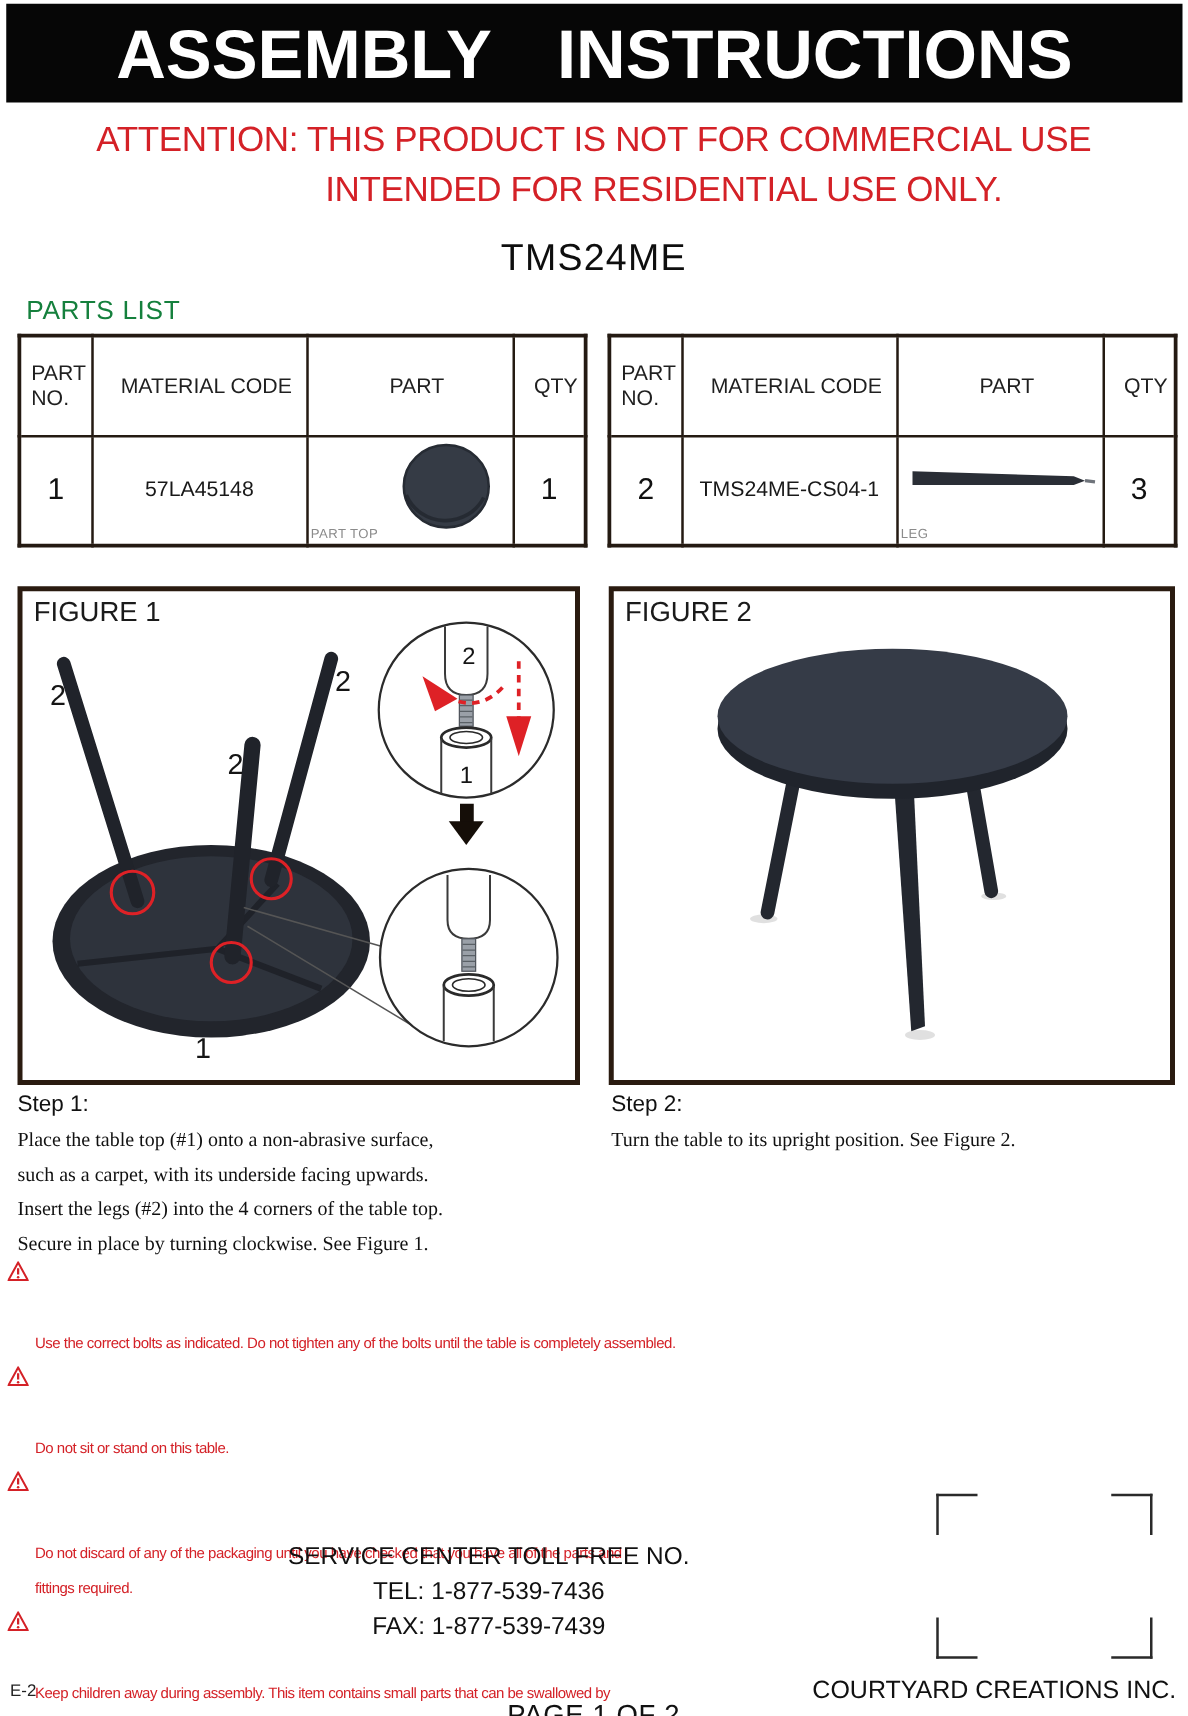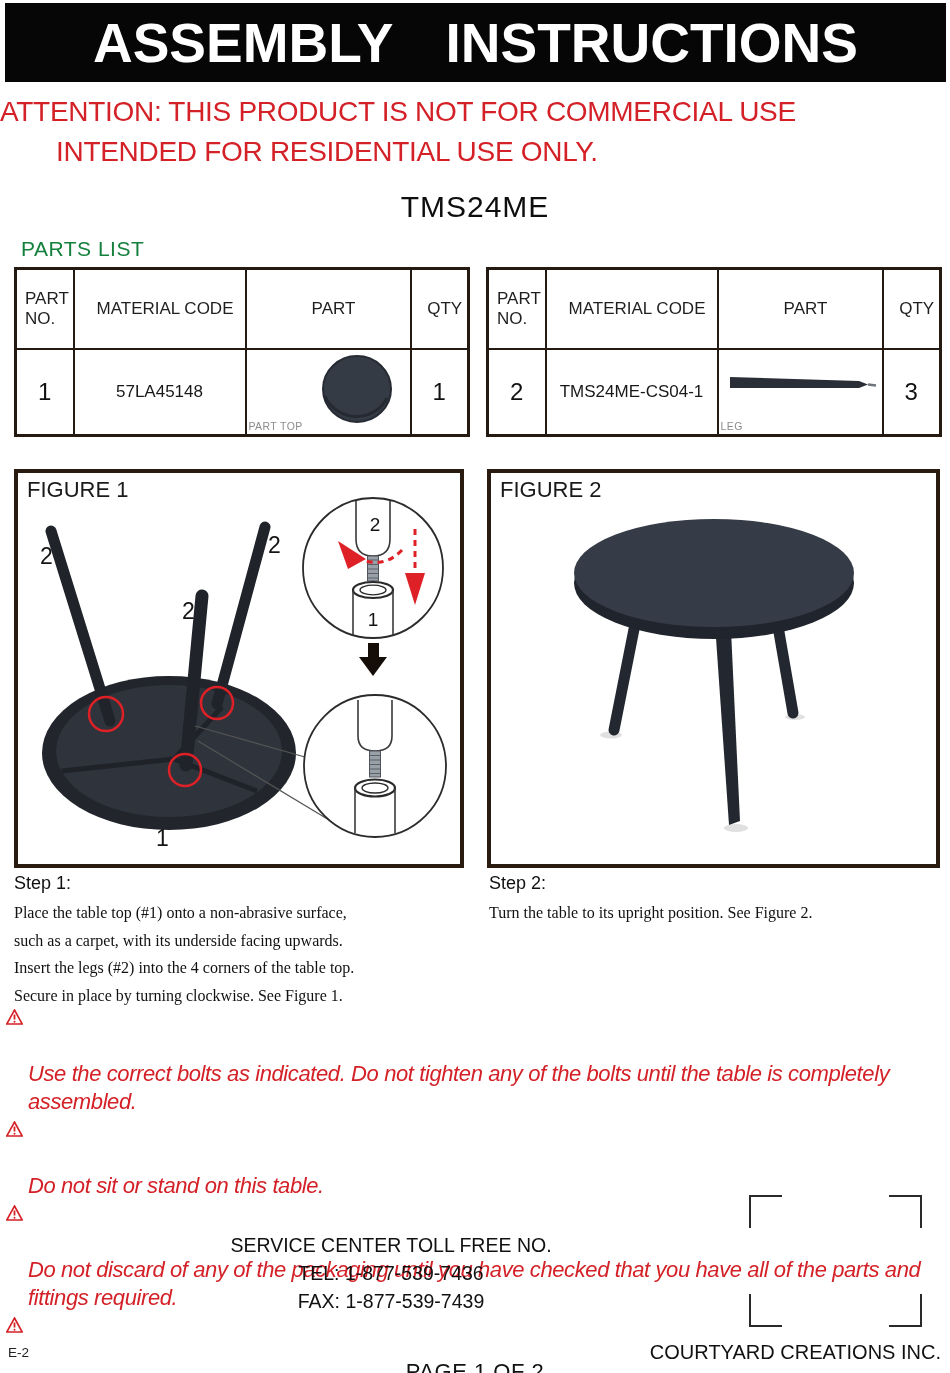--- a/index.html
+++ b/index.html
@@ -6,21 +6,21 @@
   .page { position:relative; width:950px; height:1373px; background:#ffffff;
           font-family:"Liberation Sans", sans-serif; overflow:hidden; }
   .abs { position:absolute; }
 
   
   .banner { left:5px; top:3px; width:941px; height:79px; background:#060606;
             display:flex; align-items:center; justify-content:center; gap:52px; }
   .banner span { color:#ffffff; font-size:55px; font-weight:bold; white-space:nowrap; }
 
   
-  .attn { width:950px; text-align:left; color:#d42127; font-size:28px;
+  .attn { width:950px; text-align:center; color:#d42127; font-size:28px;
           letter-spacing:-0.3px; white-space:nowrap; }
   #attn1 { left:0; top:96px; }
   #attn2 { left:56px; top:136px; }
 
   .model { left:0; top:190px; width:950px; text-align:center; font-size:30px;
            letter-spacing:1px; color:#0e0e0e; }
 
   .plist-title { left:21px; top:237px; font-size:21px; color:#15803d; letter-spacing:0.5px; }
 
   
@@ -48,22 +48,22 @@
   
   .step-title { font-size:18px; color:#111; }
   .step-body  { font-size:16px; color:#111; line-height:27.5px; white-space:pre-line;font-family:Liberation Serif, serif; }
   #step1-title { left:14px; top:873px; }
   #step1-body  { left:14px; top:899px; width:470px; }
   #step2-title { left:489px; top:873px; }
   #step2-body  { left:489px; top:899px; width:455px; }
 
   
   .warnings { left:6px; top:1004px; width:938px; }
-  .warn { position:relative; padding-left:22px; font-size:22px; line-height:28px;
-          color:#d42127; white-space:pre-line; letter-spacing:-0.4px;font-style:italic; }
+  .warn { position:relative; padding-left:22px; font-size:12px; line-height:28px;
+          color:#d42127; white-space:pre-line; letter-spacing:-0.4px; }
   .warn-icon { position:absolute; left:0; top:5px; }
 
   
   .svc { left:0; top:1231px; width:782px; text-align:center; font-size:19.5px;
          line-height:28px; color:#111; }
 
   
   .crop { width:31px; height:31px; }
   #cropTL { left:749px; top:1195px; border-top:2px solid #2a2a2a; border-left:2px solid #2a2a2a; }
   #cropTR { left:889px; top:1195px; border-top:2px solid #2a2a2a; border-right:2px solid #2a2a2a; }

